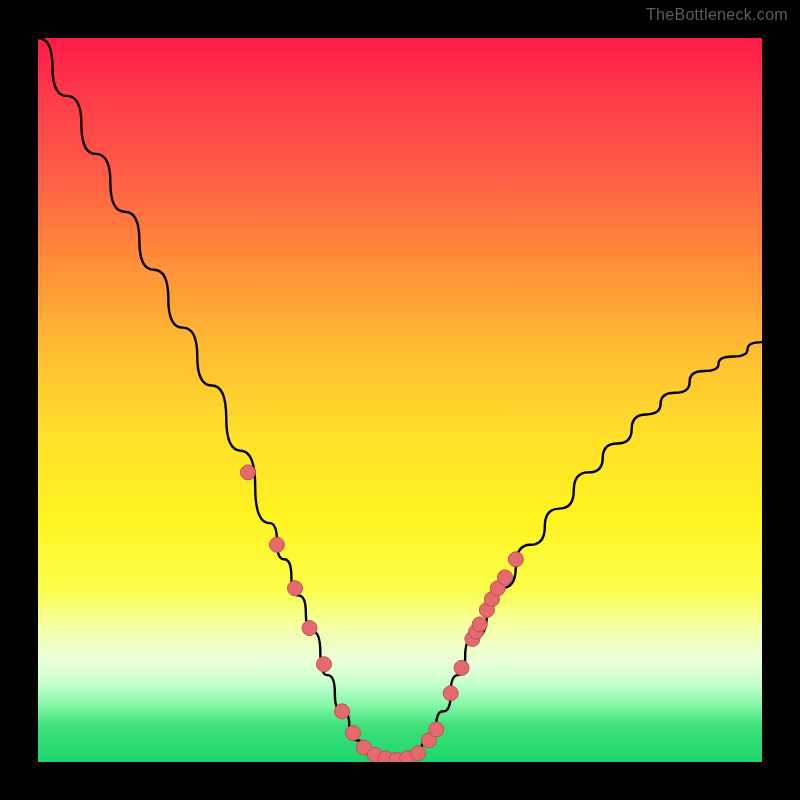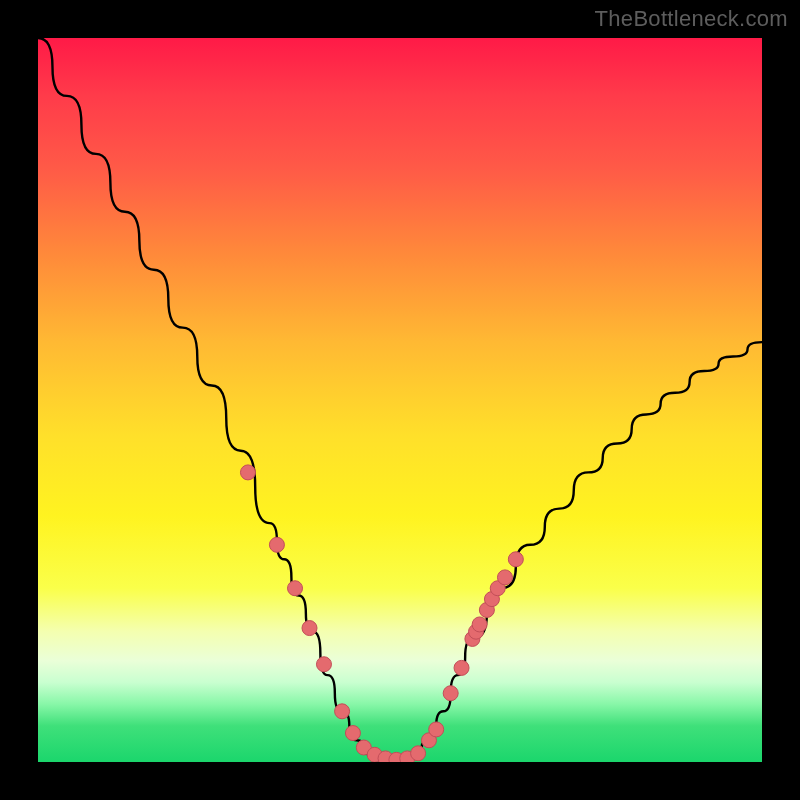--- a/index.html
+++ b/index.html
@@ -50,21 +50,21 @@
   }
   .plot-area svg {
     position: absolute;
     inset: 0;
   }
   .watermark {
     position: absolute;
     top: 6px;
     right: 12px;
     color: #5d5d5d;
-    font-size: 22px;
+    font-size: 16px;
     font-weight: 500;
     letter-spacing: 0.3px;
     user-select: none;
   }
 </style>
 </head>
 <body>
 
 <div class="frame">
 

